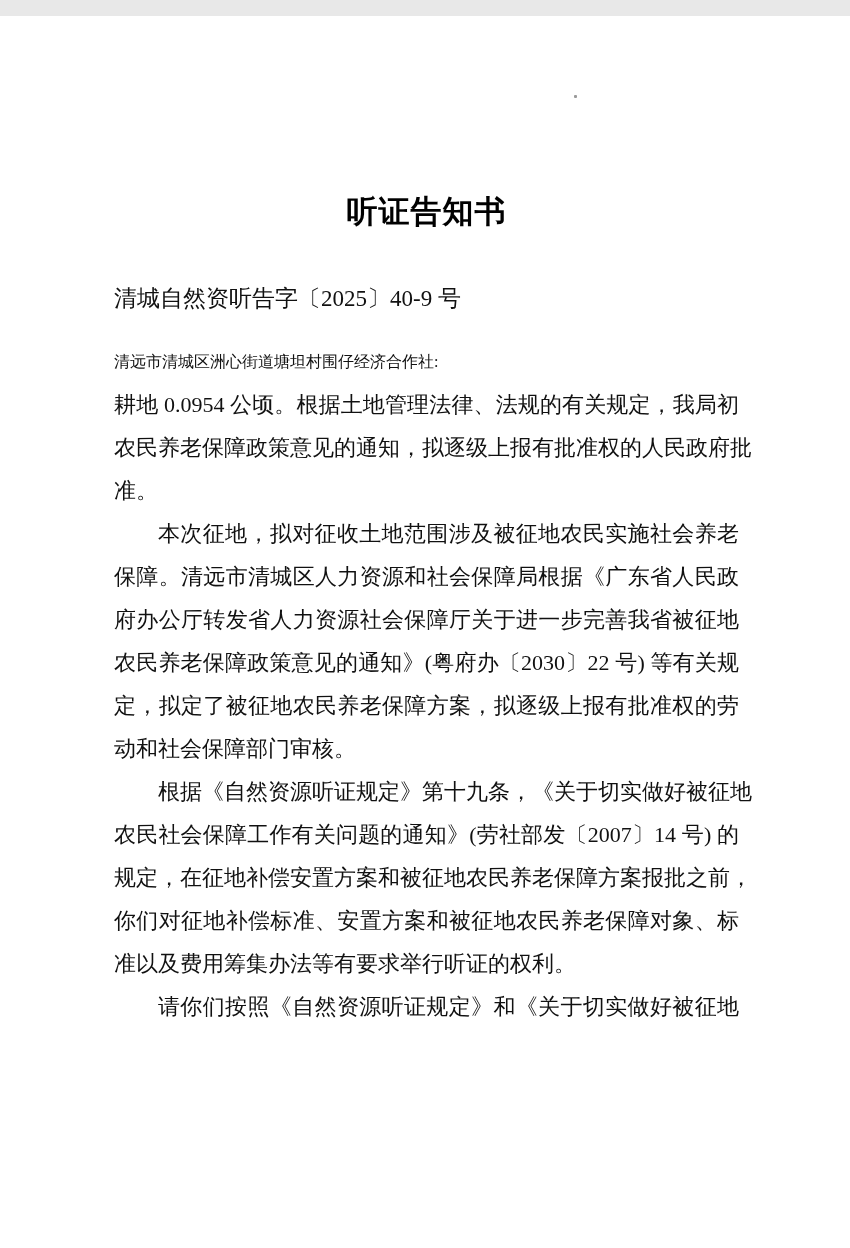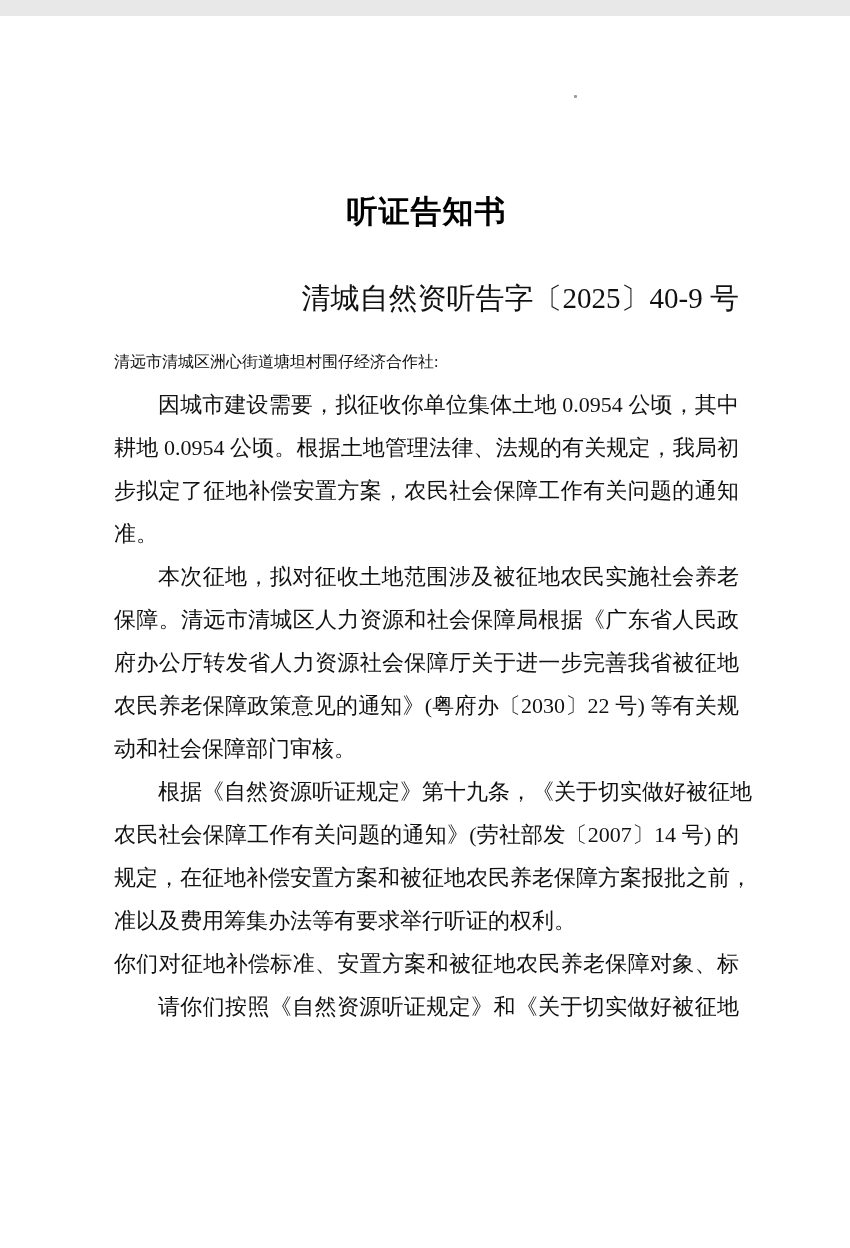--- a/index.html
+++ b/index.html
@@ -22,22 +22,22 @@
     line-height:43px;
     font-size:31px;
     font-weight:700;
     text-align:center;
     letter-spacing:1px;
     color:#000000;
   }
   .doc-number {
     margin-top:44px;
     line-height:43px;
-    font-size:29px;
-    text-align:right;
+    font-size:23px;
+    text-align:left;
     white-space:nowrap;
   }
   .doc-body {
     margin-top:20px;
     font-size:22px;
   }
   .line {
     line-height:43px;
     text-align:justify;
     text-align-last:justify;
@@ -69,30 +69,30 @@
   <div class="scan-speck"></div>
 
   <div class="doc-column">
     <div class="doc-title">听证告知书</div>
 
     <div class="doc-number">清城自然资听告字〔2025〕40-9 号</div>
 
     <div class="doc-body">
       <div class="addressee">清远市清城区洲心街道塘坦村围仔经济合作社:</div>
 
-      <div class="line indent">因城市建设需要，拟征收你单位集体土地 0.0954 公顷，其中</div>
       <div class="line">耕地 0.0954 公顷。根据土地管理法律、法规的有关规定，我局初</div>
-      <div class="line">步拟定了征地补偿安置方案，农民社会保障工作有关问题的通知</div>
+      <div class="line">农民养老保障政策意见的通知，拟逐级上报有批准权的人民政府批</div>
       <div class="line short">准。</div>
       <div class="line indent">本次征地，拟对征收土地范围涉及被征地农民实施社会养老</div>
       <div class="line">保障。清远市清城区人力资源和社会保障局根据《广东省人民政</div>
       <div class="line">府办公厅转发省人力资源社会保障厅关于进一步完善我省被征地</div>
       <div class="line">农民养老保障政策意见的通知》(粤府办〔2030〕22 号) 等有关规</div>
+      <div class="line">定，拟定了被征地农民养老保障方案，拟逐级上报有批准权的劳</div>
       <div class="line short">动和社会保障部门审核。</div>
       <div class="line indent">根据《自然资源听证规定》第十九条，《关于切实做好被征地</div>
       <div class="line">农民社会保障工作有关问题的通知》(劳社部发〔2007〕14 号) 的</div>
       <div class="line">规定，在征地补偿安置方案和被征地农民养老保障方案报批之前，</div>
+      <div class="line">你们对征地补偿标准、安置方案和被征地农民养老保障对象、标</div>
       <div class="line short">准以及费用筹集办法等有要求举行听证的权利。</div>
-      <div class="line">你们对征地补偿标准、安置方案和被征地农民养老保障对象、标</div>
       <div class="line indent">请你们按照《自然资源听证规定》和《关于切实做好被征地</div>
     </div>
   </div>
 </div>
 
 </body></html>

